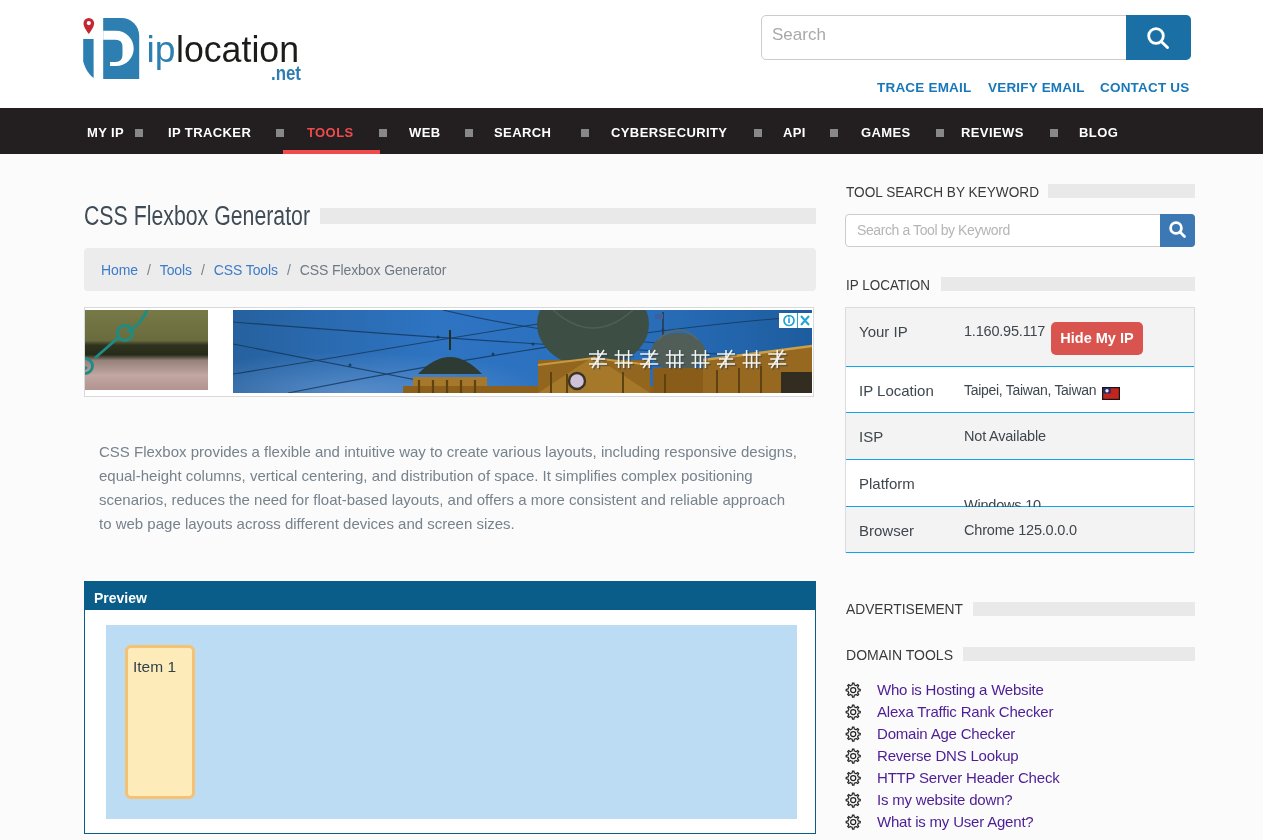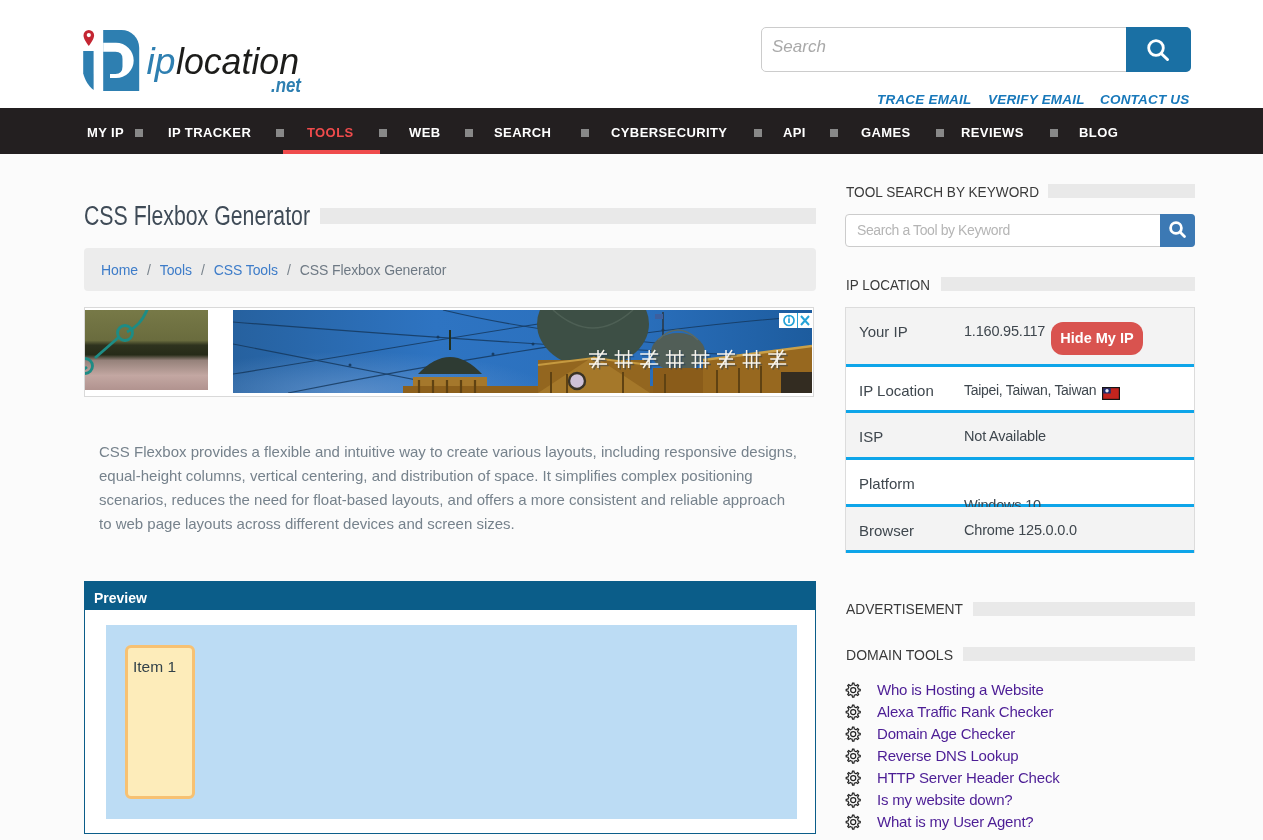--- a/index.html
+++ b/index.html
@@ -1,21 +1,21 @@
 <!DOCTYPE html>
 <html><head>
 <meta charset="utf-8">
 <style>
 * { margin:0; padding:0; box-sizing:border-box; }
 html,body { width:1263px; height:840px; overflow:hidden; }
 body { font-family:"Liberation Sans", sans-serif; background:#fff; position:relative; }
 .abs { position:absolute; }
 
 
-#header { position:absolute; left:0; top:16px; width:1263px; height:108px; background:#fff;font-style:italic; }
+#header { position:absolute; left:0; top:4px; width:1263px; height:108px; background:#fff; }
 #hsearch { position:absolute; left:761px; top:11px; width:430px; height:45px; }
 #hsearch .box { position:absolute; left:0; top:0; width:430px; height:45px; border:1px solid #ccc; border-radius:5px; background:#fff; }
 #hsearch .ph { position:absolute; left:11px; top:10px; font-size:17px; color:#a9a9a9; }
 #hsearch .btn { position:absolute; right:0; top:0; width:65px; height:45px; background:#1a70a4; border-radius:0 5px 5px 0; }
 #hlinks { position:absolute; top:76px; left:877px; width:314px; font-size:13.5px; font-weight:bold; color:#1878ba; letter-spacing:0.2px; }
 #hlinks span { position:absolute; top:0; white-space:nowrap; }
 
 
 #nav { position:absolute; left:0; top:108px; width:1263px; height:46px; background:#231f20; }
 #nav span.it { position:absolute; top:17px; font-size:13px; font-weight:bold; color:#fff; letter-spacing:0.4px; white-space:nowrap; }
@@ -46,25 +46,25 @@
 #fitem { position:absolute; left:19px; top:20px; width:70px; height:154px; background:#fdecba; border:3px solid #f7c172; border-radius:6px; }
 #fitem span { position:absolute; left:5px; top:10px; font-size:15.5px; color:#33424a; }
 .sbar { position:absolute; height:14px; background:#e9e9e9; }
 
 #tsearch { position:absolute; left:845px; top:214px; width:350px; height:33px; }
 #tsearch .box { position:absolute; left:0; top:0; width:350px; height:33px; border:1px solid #ccc; border-radius:4px; background:#fff; }
 #tsearch .ph { position:absolute; left:12px; top:8px; font-size:14px; letter-spacing:-0.4px; color:#b5b5b5; }
 #tsearch .btn { position:absolute; right:0; top:0; width:35px; height:33px; background:#3c79b4; border-radius:0 4px 4px 0; }
 
 #iptable { position:absolute; left:845px; top:307px; width:350px; height:246px; border:1px solid #dcdcdc; font-size:15px; color:#3f474e; }
-#iptable .row { position:absolute; left:0; width:348px; border-bottom:3px solid #0ea5e9; }
+#iptable .row { position:absolute; left:0; width:348px; border-bottom:1px solid #0ea5e9; }
 #iptable .lab { position:absolute; left:13px; }
 #iptable .val { position:absolute; left:118px; font-size:14.5px; letter-spacing:-0.2px; }
 #iptable .cdiv { position:absolute; left:104px; top:0; width:1px; height:245px; background:#dcdcdc; }
-#hideip { position:absolute; left:205px; top:14px; width:92px; height:33px; background:#d9534f; border-radius:12px; color:#fff; font-weight:bold; font-size:14.5px; text-align:center; line-height:33px; }
+#hideip { position:absolute; left:205px; top:14px; width:92px; height:33px; background:#d9534f; border-radius:5px; color:#fff; font-weight:bold; font-size:14.5px; text-align:center; line-height:33px; }
 
 #dlist { position:absolute; left:844px; top:678px; width:352px; }
 #dlist .drow { position:absolute; left:0; height:22px; }
 #dlist .gi { position:absolute; left:0; top:2px; }
 #dlist .dt { position:absolute; left:33px; top:1px; font-size:15px; letter-spacing:-0.2px; color:#4c1d95; white-space:nowrap; }
 </style>
 </head>
 <body>
 
 <div id="header">

